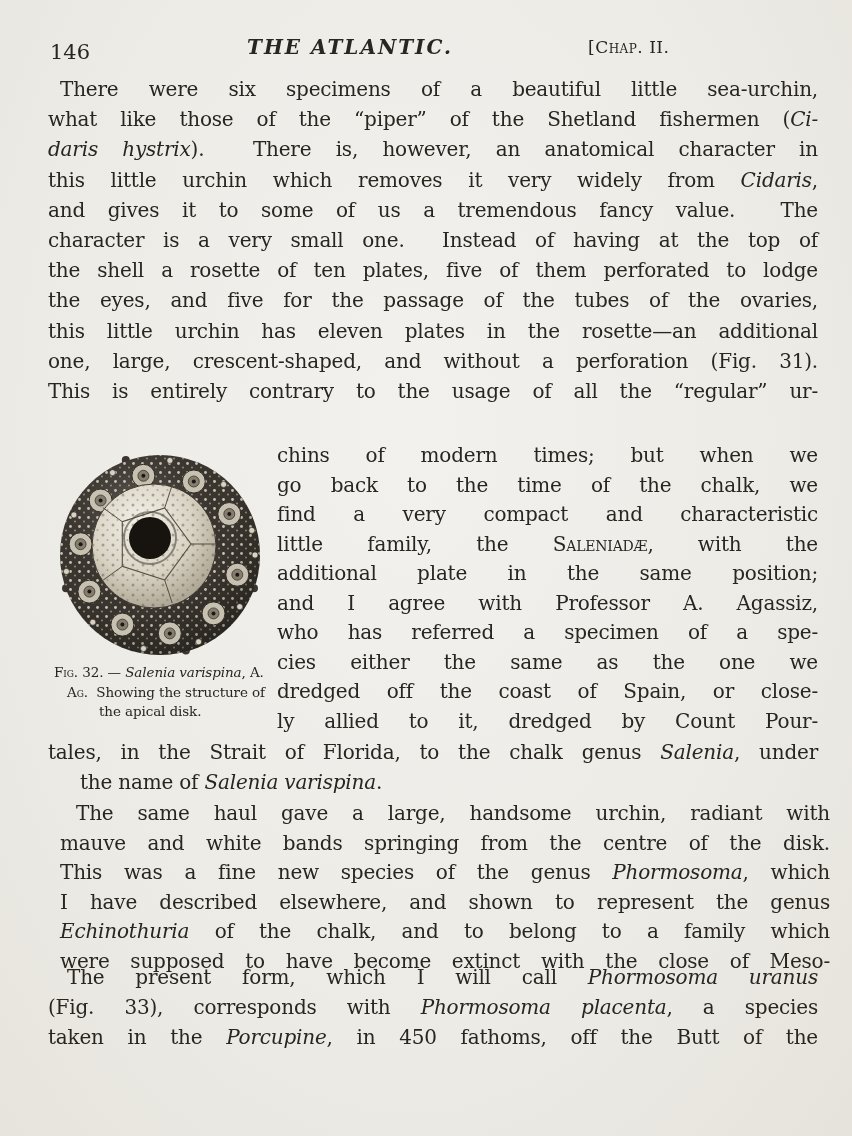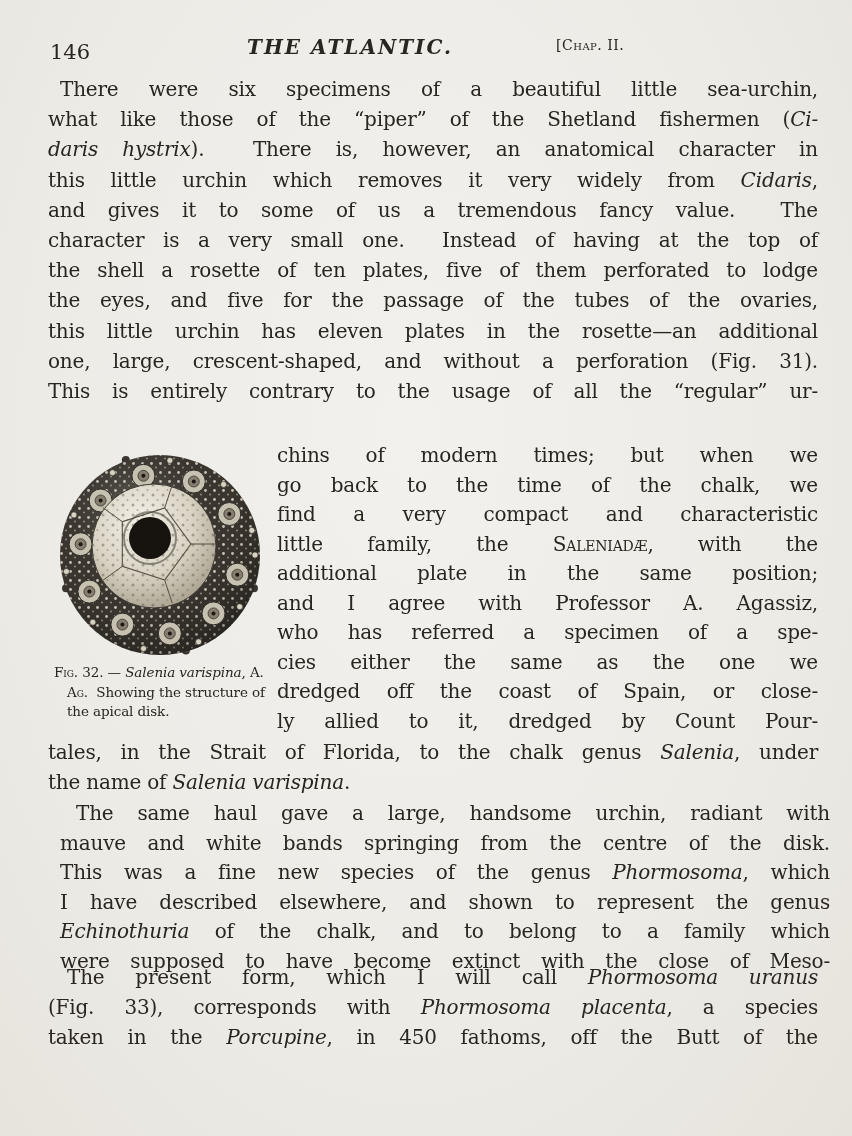--- a/index.html
+++ b/index.html
@@ -6,31 +6,31 @@
   .page{
     position:relative;width:852px;height:1136px;overflow:hidden;
     background:radial-gradient(ellipse at 48% 38%, #f2f1ed 0%, #edebe6 60%, #e6e3dc 100%);
     font-family:"DejaVu Serif","Liberation Serif",serif;
     color:#29251f;
   }
   
   .hdr-num{position:absolute;left:50px;top:40px;font-size:21px;}
   .hdr-title{position:absolute;left:350px;top:35px;transform:translateX(-50%);
     font-style:italic;font-weight:bold;font-size:20px;letter-spacing:2px;white-space:nowrap;text-align:center;}
-  .hdr-chap{position:absolute;left:556px;top:37px;font-size:14px;font-variant:small-caps;letter-spacing:.5px;white-space:nowrap;}
+  .hdr-chap{position:absolute;left:588px;top:37px;font-size:17px;font-variant:small-caps;letter-spacing:.5px;white-space:nowrap;}
   
   [data-block]{position:absolute;font-size:20px;letter-spacing:-0.2px;}
   #b-para1{left:48px;top:74px;width:770px;line-height:30.2px;}
   #b-wrap{left:277px;top:441px;width:541px;line-height:29.5px;}
   #b-cap{left:54px;top:663px;width:220px;line-height:19.5px;font-size:13.5px;letter-spacing:-0.1px;}
   #b-cont{left:48px;top:737px;width:770px;line-height:30px;}
   #b-para2{left:60px;top:799px;width:770px;line-height:29.6px;}
   #b-para3{left:48px;top:962px;width:770px;line-height:30px;}
   .line{text-align:justify;text-align-last:justify;}
-  .line.flush{text-align-last:left;}
+  .line.flush{text-align-last:left;margin-left:32px;}
   #b-para1 .line:first-child{text-indent:12px;}
   #b-para2 .line:first-child{text-indent:16px;}
   #b-para3 .line:first-child{text-indent:19px;}
   #b-cap .line{text-align:left;text-align-last:auto;white-space:nowrap;}
   #b-cap .line + .line{padding-left:13px;}
   .it{font-style:italic;}
   .sc{font-variant:small-caps;}
   
   .fig{position:absolute;left:50px;top:452px;width:216px;height:206px;}
 </style>

